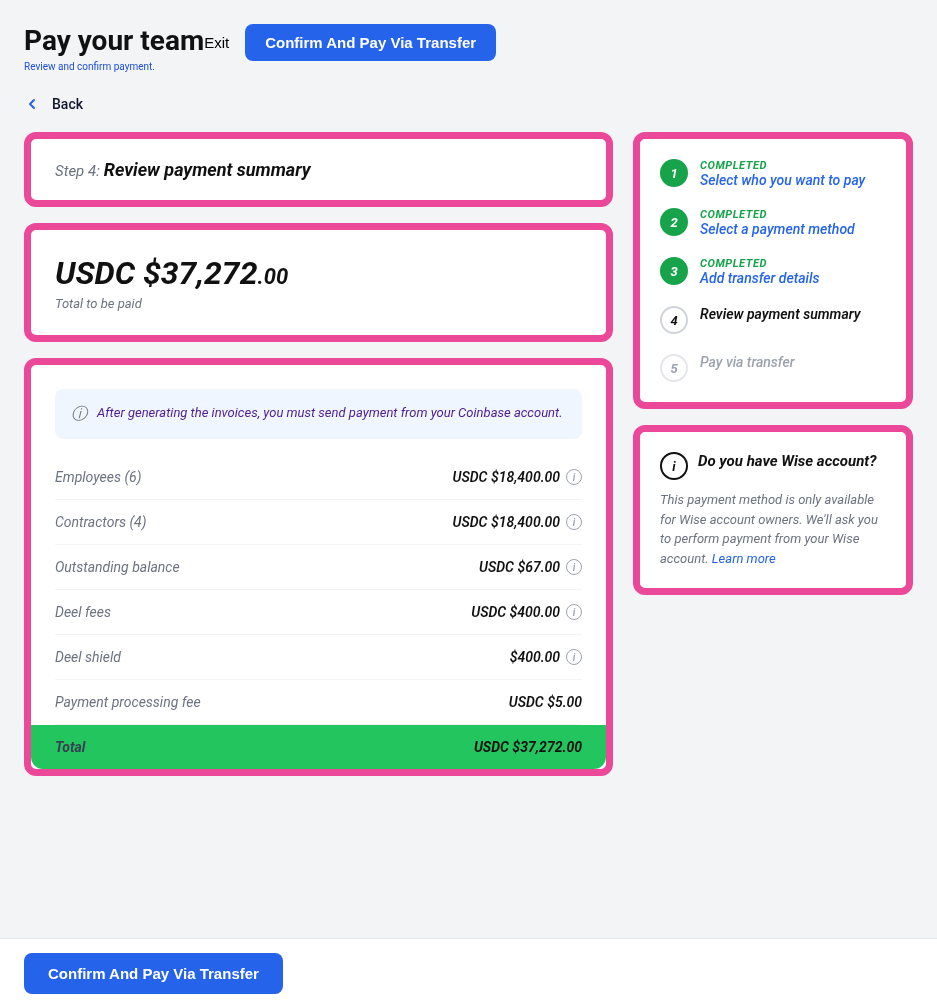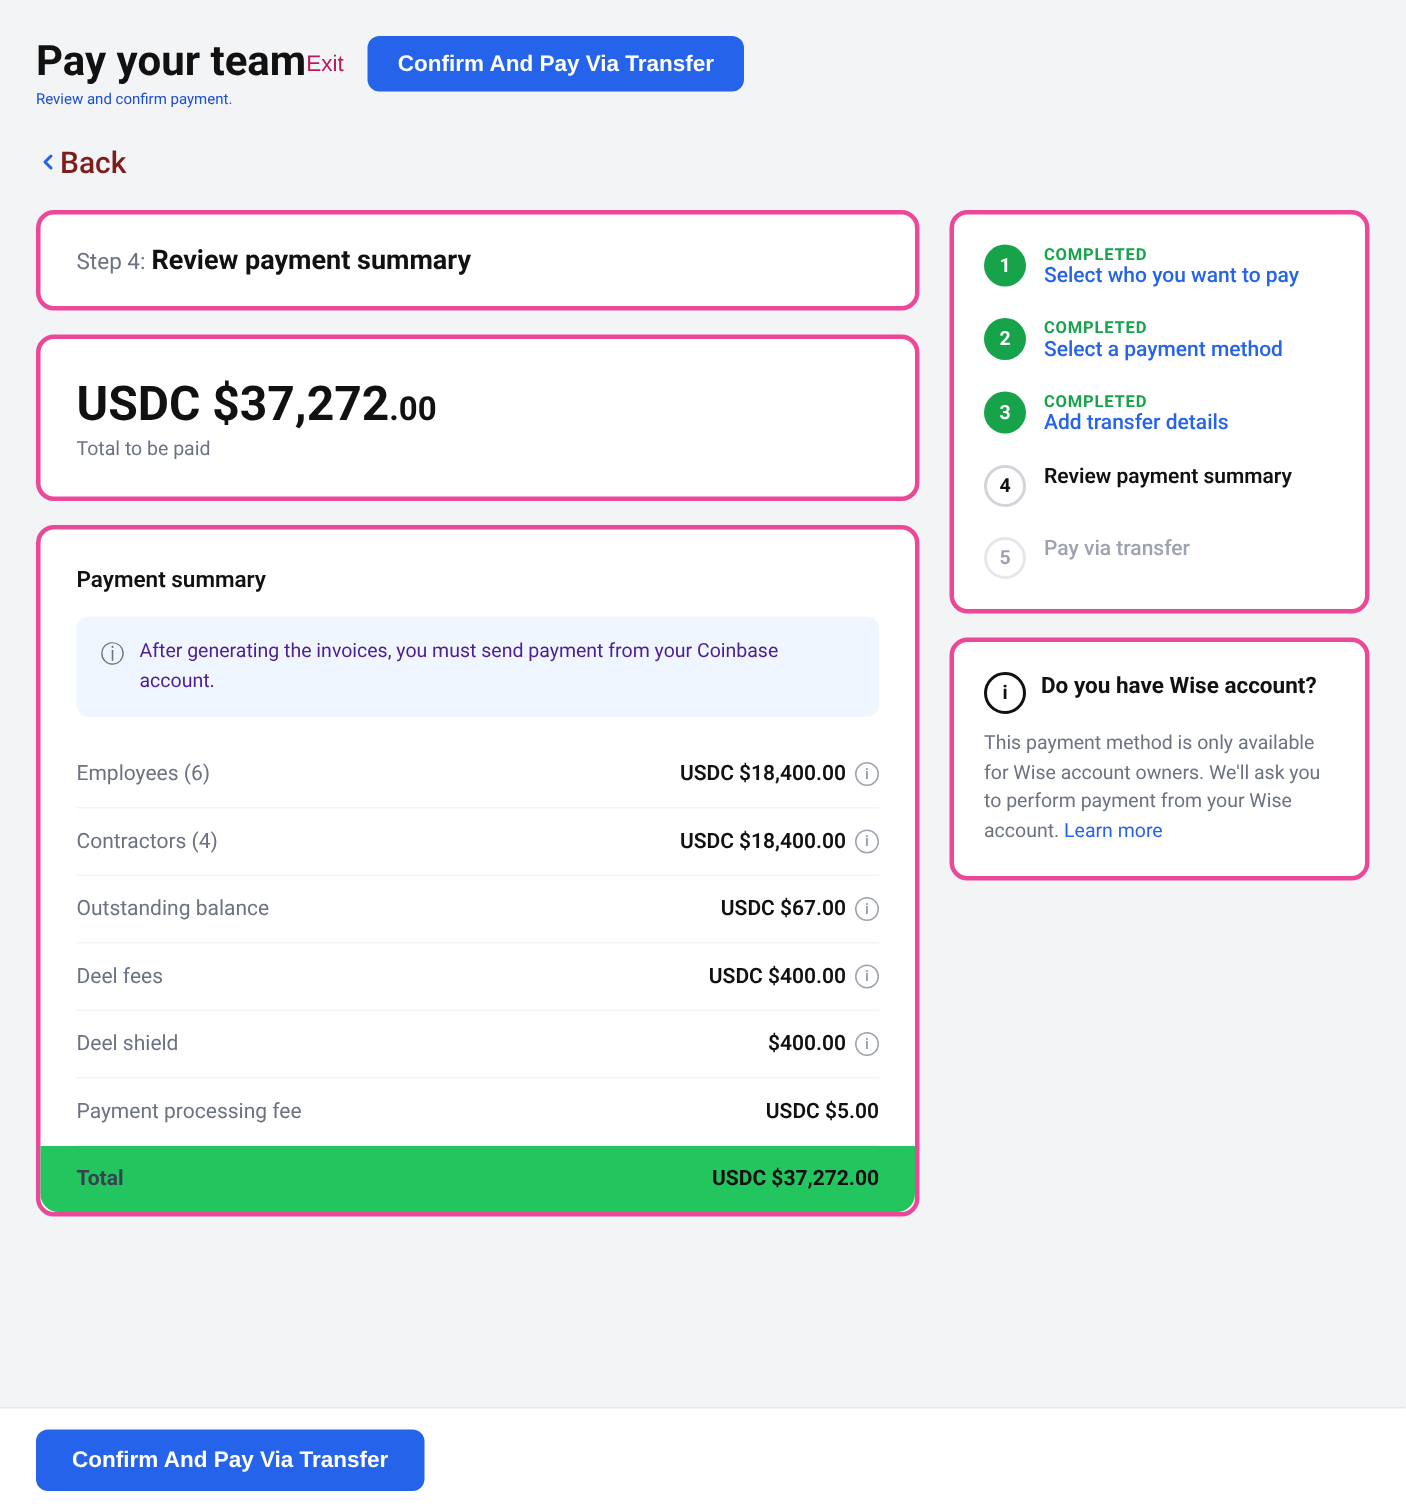--- a/index.html
+++ b/index.html
@@ -29,44 +29,44 @@
       font-size: 10px;
       color: #1d4ed8;
       margin-top: 4px;
     }
     .header-right {
       display: flex;
       align-items: center;
       gap: 16px;
     }
     .exit-btn {
-      color: #be185d;
+      color: #000000;
       background: none;
       border: none;
       font-size: 15px;
       cursor: pointer;
       font-weight: 500;
     }
     .confirm-btn-top {
       background: #2563eb;
       color: #fff;
       border: none;
       border-radius: 8px;
       padding: 10px 20px;
       font-size: 15px;
       font-weight: 600;
       cursor: pointer;
     }
     
     .back-link {
       display: flex;
       align-items: center;
-      gap: 0;
-      color: #7f1d1d;
-      font-size: 20px;
+      gap: 12px;
+      color: #0f172a;
+      font-size: 14px;
       font-weight: 500;
       cursor: pointer;
       margin-bottom: 20px;
       text-decoration: none;
     }
     
     .content-layout {
       display: flex;
       gap: 20px;
       align-items: flex-start;
@@ -80,21 +80,22 @@
     .right-column {
       width: 280px;
       display: flex;
       flex-direction: column;
       gap: 16px;
     }
     
     .card {
       background: #fff;
       border-radius: 12px;
-      border: 3px solid #ec4899;
+      border: 7px solid #ec4899;
+      font-style: italic;
     }
     
     .step-header-card {
       padding: 20px 24px;
     }
     .step-header-card .step-label {
       font-size: 15px;
       color: #6b7280;
       font-weight: 400;
     }
@@ -351,21 +352,20 @@
       </div>
 
       <div class="card amount-card">
         <div class="amount-main">
           <span>USDC $37,272</span><span class="cents">.00</span>
         </div>
         <div class="amount-label">Total to be paid</div>
       </div>
 
       <div class="card summary-card">
-        <div class="summary-title">Payment summary</div>
 
         <div class="info-box">
           <span class="info-icon">ⓘ</span>
           <p>After generating the invoices, you must send payment from your Coinbase account.</p>
         </div>
 
         <div>
 
           <div class="summary-row">
             <span class="row-label">Employees (6)</span>

